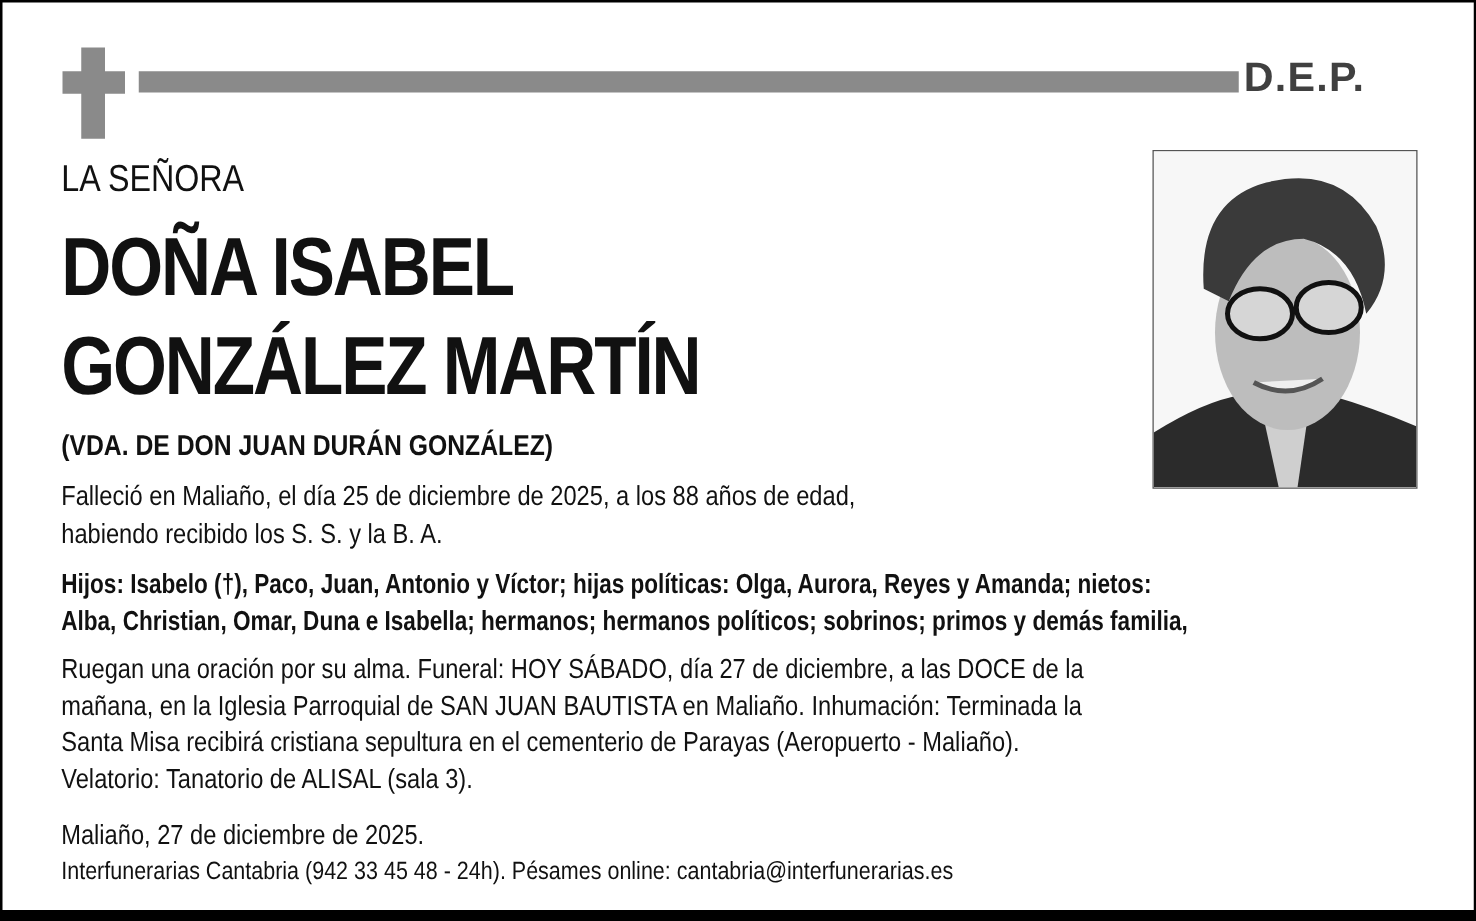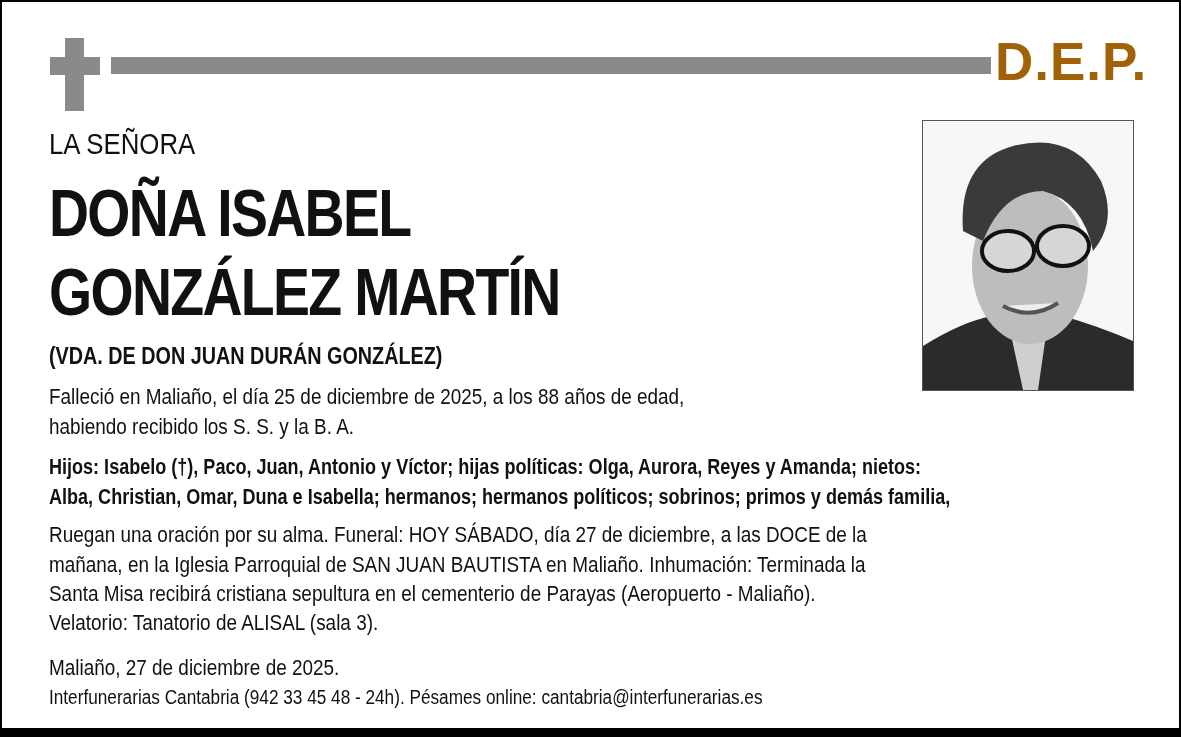--- a/index.html
+++ b/index.html
@@ -8,21 +8,21 @@
       position: absolute; left: 0; top: 0; width: 1181px; height: 737px;
       box-sizing: border-box; background: #fff;
       border-top: 2px solid #000; border-left: 2px solid #000; border-right: 2px solid #000;
     }
     .bottom-bar { position: absolute; left: 0; top: 728px; width: 1181px; height: 9px; background: #000; }
     .cross-v { position: absolute; left: 63px; top: 36px; width: 19px; height: 73px; background: #8a8a8a; }
     .cross-h { position: absolute; left: 48px; top: 55px; width: 50px; height: 18px; background: #8a8a8a; }
     .rule { position: absolute; left: 109px; top: 55px; width: 880px; height: 17px; background: #8a8a8a; }
     .dep {
       position: absolute; left: 993px; top: 38px; font-family: "Liberation Sans", sans-serif;
-      font-weight: bold; font-size: 53px; color: #a16207; letter-spacing: 1px; line-height: 44px;
+      font-weight: bold; font-size: 33px; color: #404040; letter-spacing: 1px; line-height: 44px;
     }
     .photo {
       position: absolute; left: 920px; top: 118px; width: 212px; height: 271px;
       box-sizing: border-box; border: 1px solid #555; background: #f4f4f4; overflow: hidden;
     }
     .text { position: absolute; left: 47px; font-family: "Liberation Sans", sans-serif; color: #111; white-space: nowrap; }
     .label-senora { top: 124px; font-size: 30px; line-height: 36px; transform: scaleX(0.86); transform-origin: left; }
     .name { font-family: "Liberation Sans", sans-serif; font-weight: bold; font-size: 66px; line-height: 68px; letter-spacing: -2px; transform: scaleX(0.84); transform-origin: left; }
     .name1 { top: 177px; }
     .name2 { top: 256px; }

